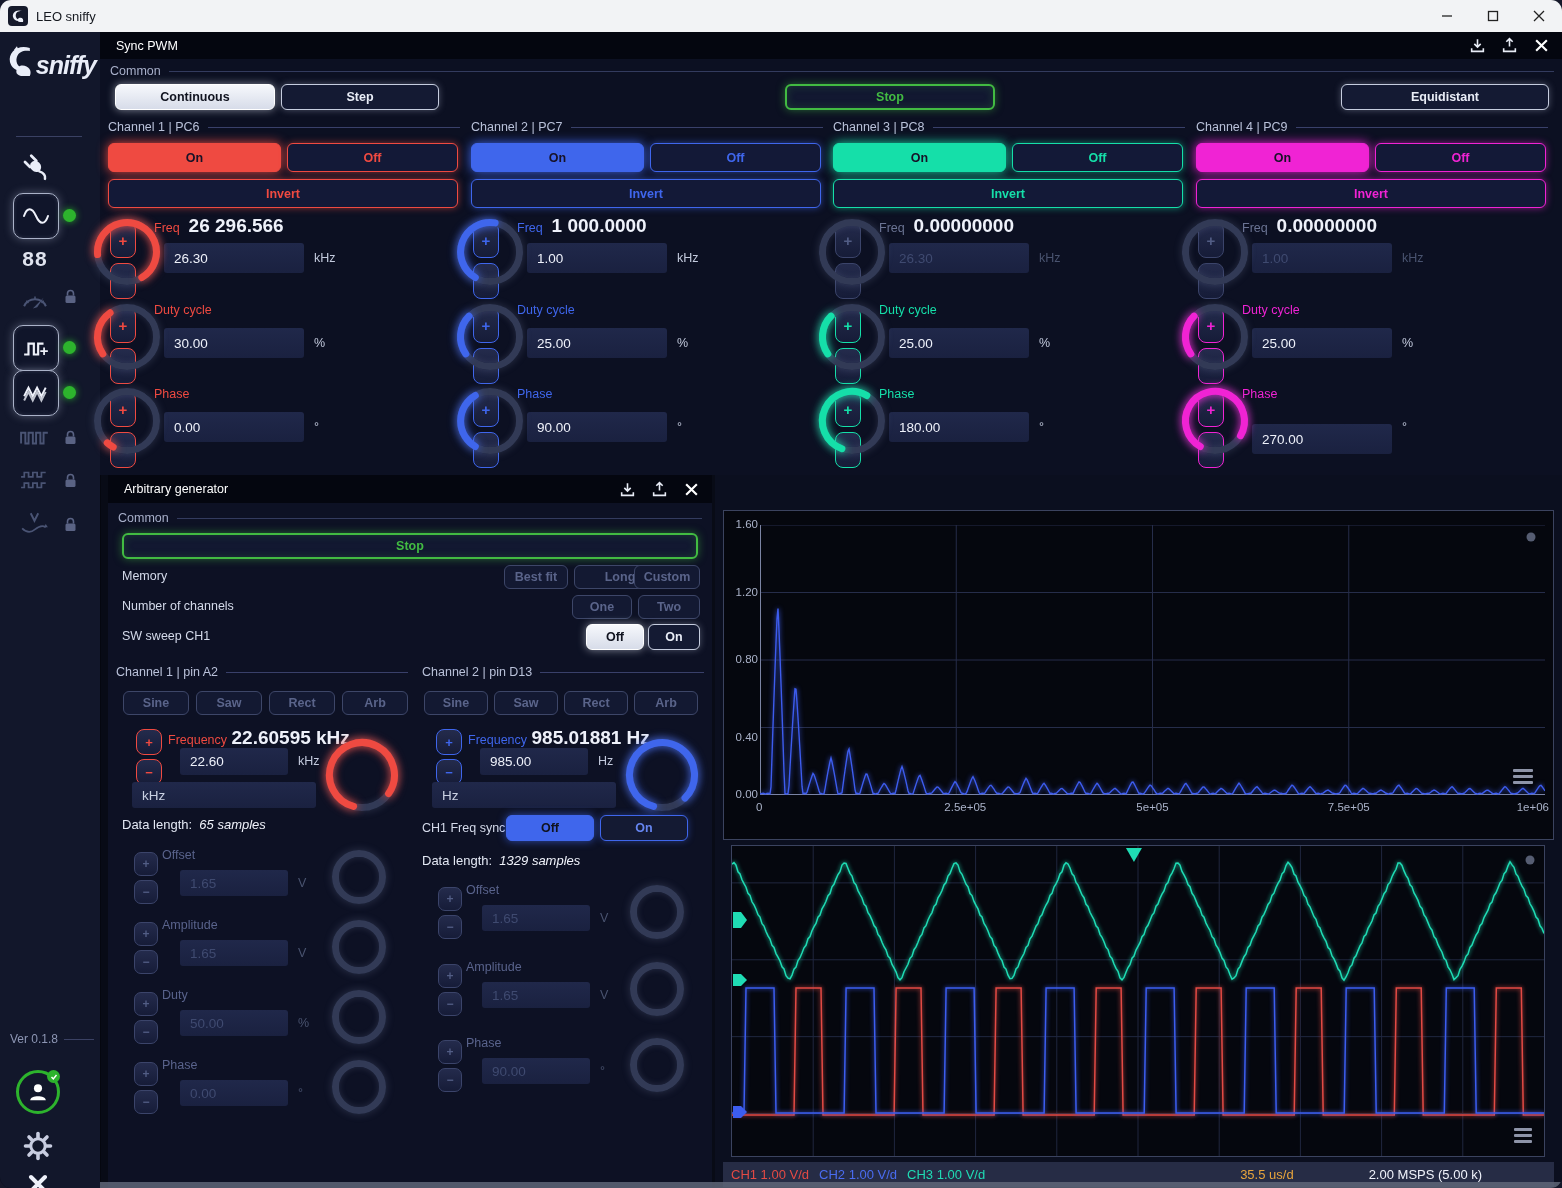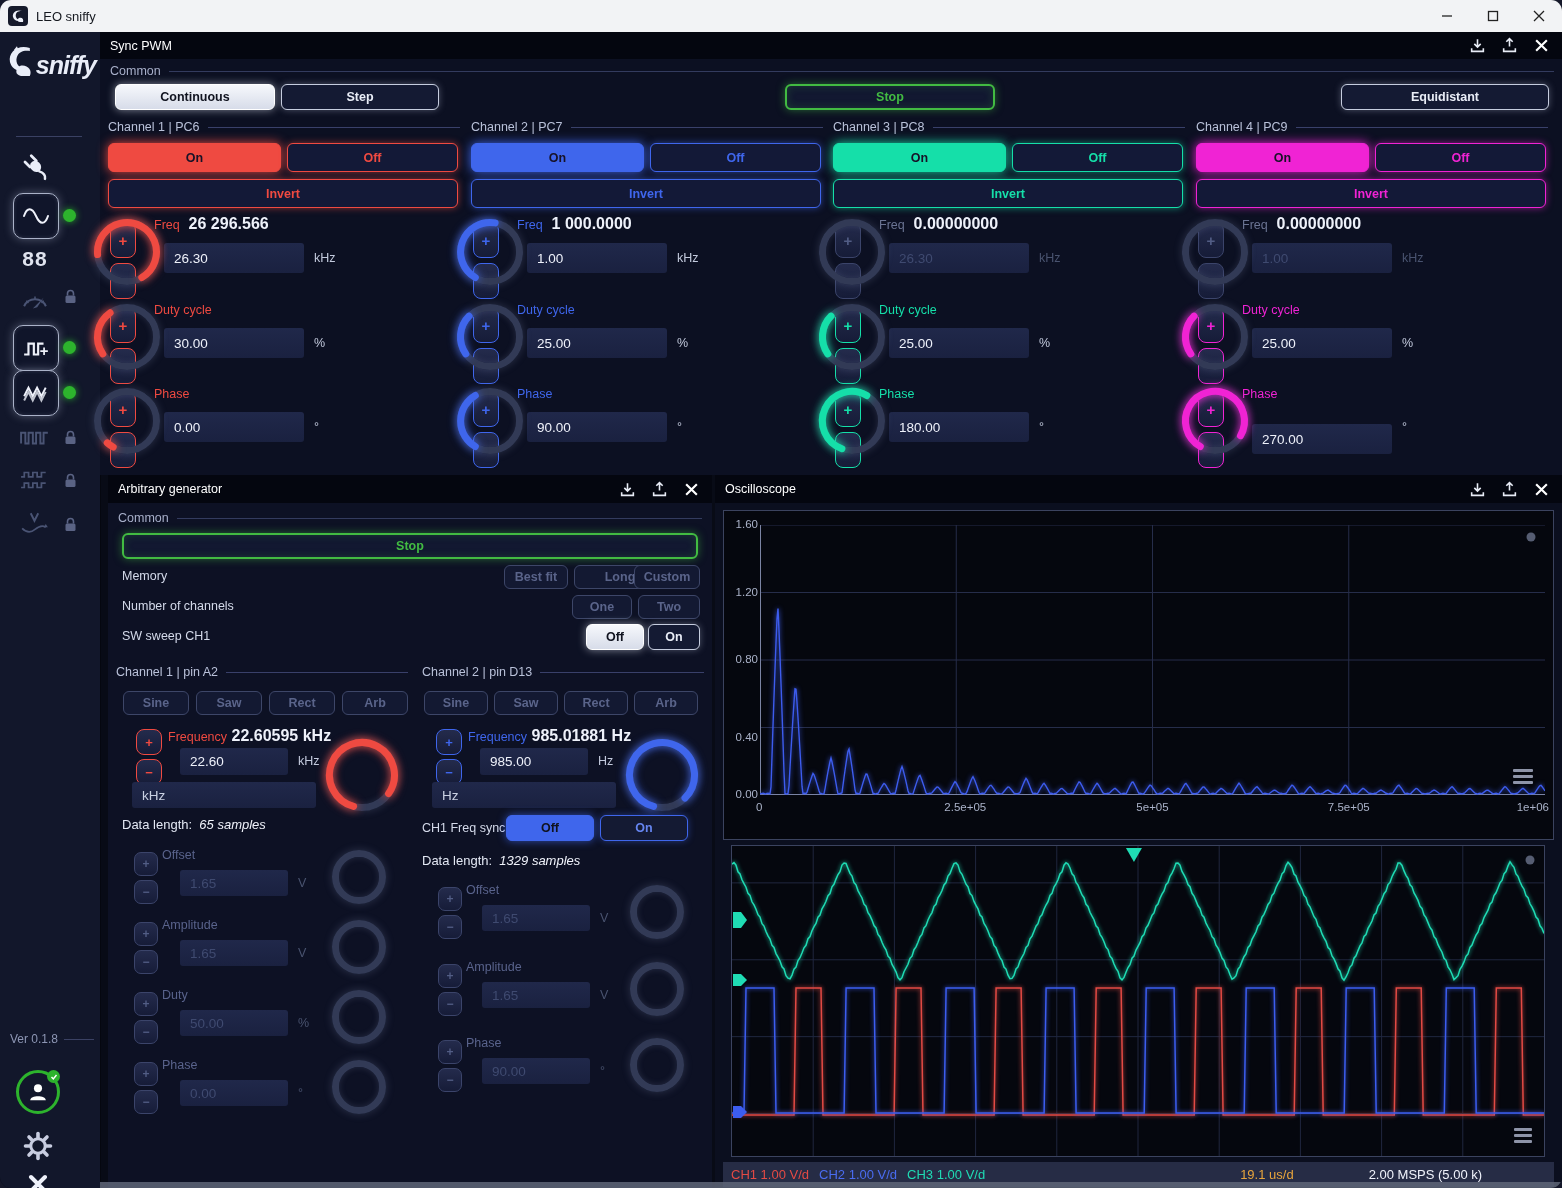--- a/index.html
+++ b/index.html
@@ -23,21 +23,21 @@
   .sb-item.boxed{border:1.5px solid #aab2c8;border-radius:10px;box-shadow:0 0 10px rgba(205,215,240,.35), inset 0 0 4px rgba(205,215,240,.15);background:#10152a;}
   .sb-dot{position:absolute;left:63px;width:13px;height:13px;border-radius:50%;background:#2db32d;box-shadow:0 0 7px rgba(45,200,45,.8);}
   .sb-lock{position:absolute;left:64px;}
   .ver{position:absolute;left:10px;top:1000px;color:#8d96b4;font-size:12px;display:flex;align-items:center;gap:6px;width:84px;}
   .ver .ln{flex:1;height:1px;background:#3a4163;}
   .avatar{position:absolute;left:16px;top:1038px;width:38px;height:38px;border:3px solid #2db32d;border-radius:50%;display:flex;align-items:center;justify-content:center;background:#12172b;}
   .avatar .badge{position:absolute;right:-3px;top:-3px;width:13px;height:13px;border-radius:50%;background:#2db32d;display:flex;align-items:center;justify-content:center;}
 
   
   .panel{position:absolute;background:#0c1022;}
-  .ptitle{position:absolute;left:0;top:0;right:0;height:27px;background:#04060f;display:flex;align-items:center;color:#fff;font-size:12.5px;padding-left:10px;box-sizing:border-box;}
+  .ptitle{position:absolute;left:0;top:0;right:0;height:27px;background:#04060f;display:flex;align-items:center;color:#fff;font-size:12.5px;padding-left:16px;box-sizing:border-box;}
   .picons{margin-left:auto;display:flex;align-items:center;gap:14px;padding-right:12px;}
   .picon{width:18px;height:18px;display:flex;align-items:center;justify-content:center;}
   .group{display:flex;align-items:center;gap:8px;color:#a7afc9;font-size:12.5px;}
   .group .ln{flex:1;height:1px;background:#333b5e;}
   .chdr{display:flex;align-items:center;gap:8px;color:#b9c1d9;font-size:12.5px;}
   .chdr .ln{flex:1;height:1px;background:#39406a;}
 
   
   .btn{display:flex;align-items:center;justify-content:center;border-radius:6px;font-size:12.5px;font-weight:bold;box-sizing:border-box;cursor:default;}
   .btn.sel-light{background:linear-gradient(#f6f8fc,#d7dce9);color:#10131f;border:1px solid #ffffff;box-shadow:0 0 8px rgba(230,236,250,.55);}
@@ -54,21 +54,21 @@
   .stepper.s2{width:26px;height:26px;font-size:13px;}
   .stepper.s3{width:24px;height:24px;font-size:12px;border-radius:7px;}
   .stepper.dim{border-color:#3b446a;color:#525d85;box-shadow:none;}
   .stack{display:flex;flex-direction:column;gap:5px;}
   .field{background:linear-gradient(#20284a,#1a2140);border-radius:3px;color:#eef1fa;font-size:13.5px;display:flex;align-items:center;padding-left:10px;box-sizing:border-box;}
   .field.dim{color:#3f4a70;}
   .unit{color:#c3cadd;font-size:12.5px;}
   .unit.dim{color:#49536f;}
   .clabel{color:var(--c);font-size:12.5px;}
   .clabel.dim{color:#6b7494;}
-  .cvalue{color:#eef1fa;font-size:16px;font-weight:bold;}
+  .cvalue{color:#eef1fa;font-size:19px;font-weight:bold;}
   .knob{position:relative;border-radius:50%;border:7px solid #323a56;box-sizing:border-box;box-shadow:0 0 8px rgba(130,140,180,.28), inset 0 0 6px rgba(130,140,180,.22);}
   .k66{width:66px;height:66px;} .k72{width:72px;height:72px;} .k54{width:54px;height:54px;}
 
   
   .chartbox{position:absolute;background:#05070e;border:1px solid #3b435f;box-sizing:border-box;}
   .axlbl{position:absolute;color:#aab2c8;font-size:11.5px;}
   .infobar{position:absolute;background:#262c45;display:flex;align-items:center;font-size:13px;color:#e8ecf6;}
   .scrollstrip{position:absolute;left:100px;top:1182px;width:1462px;height:6px;background:#5f6678;opacity:.85;}
 </style>
 </head>
@@ -639,42 +639,20 @@
             <div class="stepper s3 dim">−</div>
           </div>
           <div class="field dim abs" style="left:60px;top:22px;width:108px;height:26px;">90.00</div>
           <span class="unit dim abs" style="left:178px;top:28px;">°</span>
           <div class="knob k54 abs" style="left:208px;top:2px;"></div>
         </div>
       </div>
     </div>
 
     <div class="panel" style="left:615px;top:443px;width:847px;height:713px;background:#0b0f1f;">
-      <div class="ptitle" style="height:28px;">
-        <span>Oscilloscope</span>
-        <div class="picons">
-          <div class="picon">
-              <svg width="17" height="17" viewBox="0 0 16 16">
-                <path d="M8 2 v7 M5 6.5 L8 9.5 L11 6.5" stroke="#e8ecf6" stroke-width="1.5" fill="none"></path>
-                <path d="M2.5 10.5 v3 h11 v-3" stroke="#e8ecf6" stroke-width="1.5" fill="none"></path>
-              </svg>
-            </div>
-          <div class="picon">
-              <svg width="17" height="17" viewBox="0 0 16 16">
-                <path d="M8 9 v-7 M5 4.5 L8 1.5 L11 4.5" stroke="#e8ecf6" stroke-width="1.5" fill="none"></path>
-                <path d="M2.5 10.5 v3 h11 v-3" stroke="#e8ecf6" stroke-width="1.5" fill="none"></path>
-              </svg>
-            </div>
-          <div class="picon">
-              <svg width="15" height="15" viewBox="0 0 14 14">
-                <path d="M2 2 L12 12 M12 2 L2 12" stroke="#fff" stroke-width="2"></path>
-              </svg>
-            </div>
-        </div>
-      </div>
 
       <div class="chartbox" style="left:8px;top:35px;width:831px;height:330px;">
         <div id="fft-ylabels">
             <span class="axlbl" style="left: 4px; top: 7px; width: 30px; text-align: right;">1.60</span>
             <span class="axlbl" style="left: 4px; top: 74.5px; width: 30px; text-align: right;">1.20</span>
             <span class="axlbl" style="left: 4px; top: 142px; width: 30px; text-align: right;">0.80</span>
             <span class="axlbl" style="left: 4px; top: 220px; width: 30px; text-align: right;">0.40</span>
             <span class="axlbl" style="left: 4px; top: 277px; width: 30px; text-align: right;">0.00</span>
           </div>
         <svg id="fft-svg" class="abs" style="left:36px;top:14px;" width="785" height="270">
@@ -728,21 +706,21 @@
             <rect x="782" y="282" width="18" height="3" rx="1" fill="#8e94a8"></rect>
             <rect x="782" y="288" width="18" height="3" rx="1" fill="#8e94a8"></rect>
             <rect x="782" y="294" width="18" height="3" rx="1" fill="#8e94a8"></rect>
           </svg>
       </div>
 
       <div class="infobar" style="left:8px;top:687px;width:831px;height:25px;">
         <span style="margin-left:8px;color:#e34a44;">CH1 1.00 V/d</span>
         <span style="margin-left:10px;color:#4a6cf0;">CH2 1.00 V/d</span>
         <span style="margin-left:10px;color:#1fdcb4;">CH3 1.00 V/d</span>
-        <span style="margin-left:255px;color:#e7a43c;">19.1 us/d</span>
+        <span style="margin-left:255px;color:#e7a43c;">35.5 us/d</span>
         <span style="margin-left:75px;color:#f0f3fb;">2.00 MSPS  (5.00 k)</span>
       </div>
     </div>
 
   </div>
 
   <div class="scrollstrip"></div>
 </div>
 
 </body></html>

